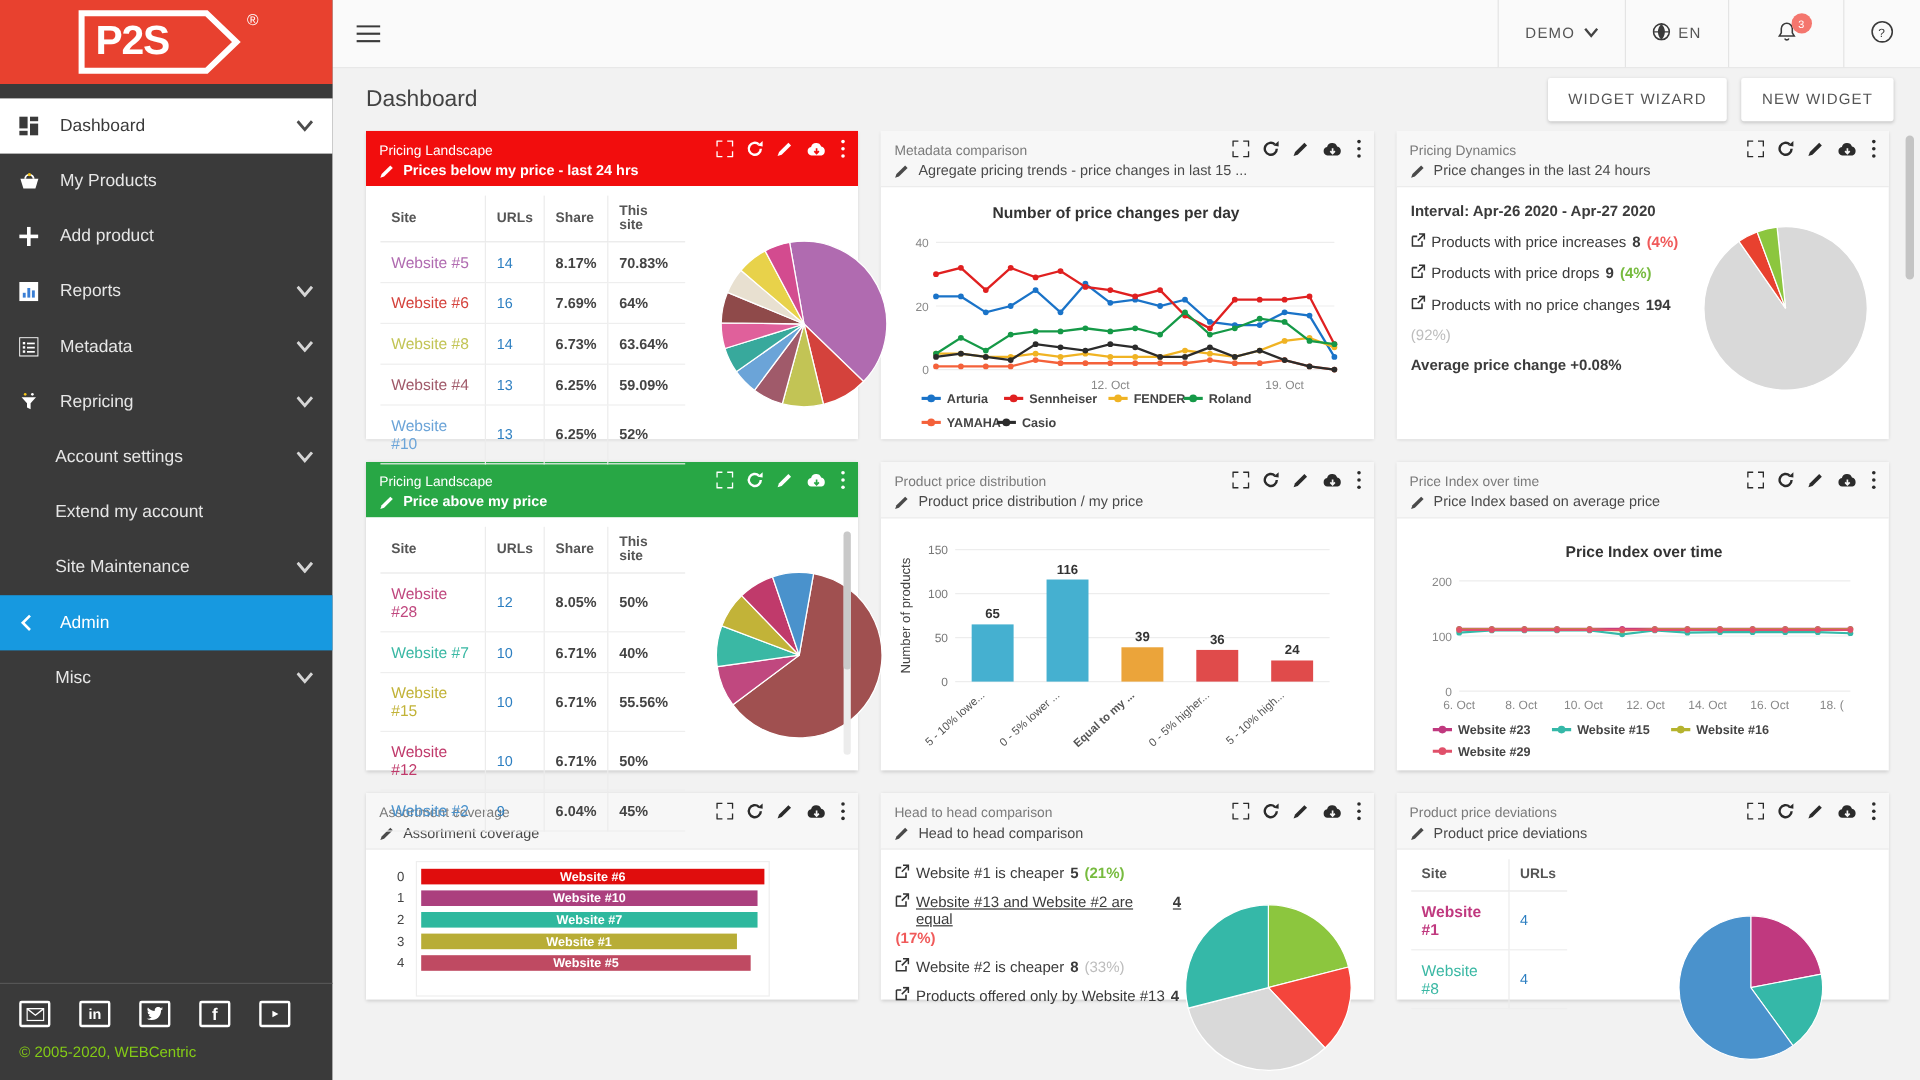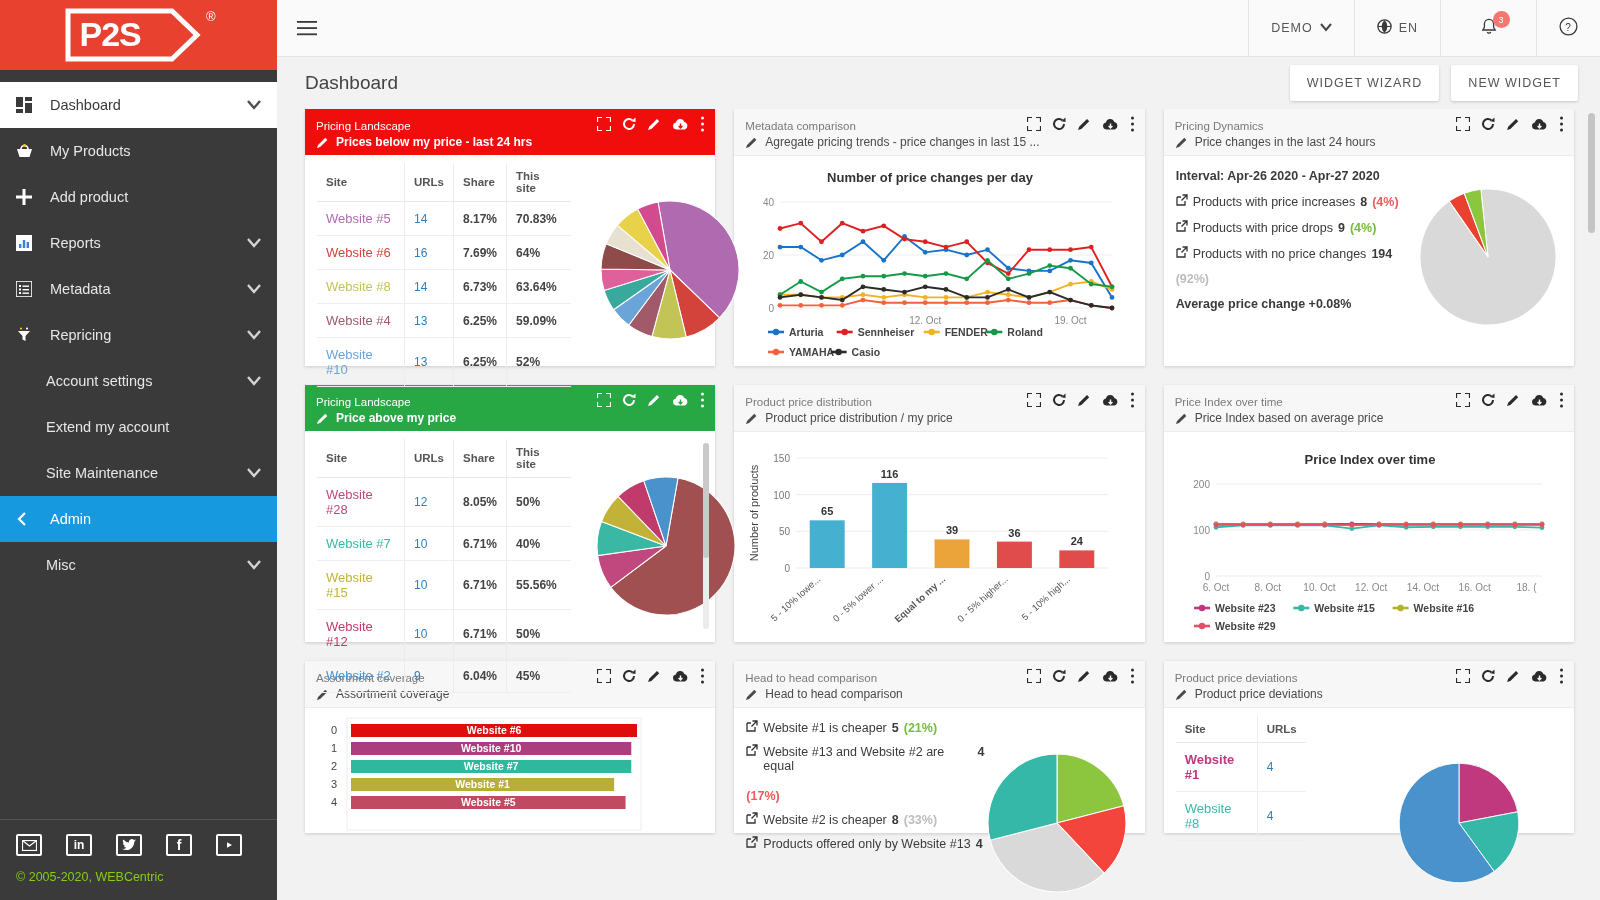--- a/index.html
+++ b/index.html
@@ -147,21 +147,21 @@
     background:#c9c9c9; border-radius:3px;
   }
 
   .chart-wrap { flex: 1; position: relative; }
   svg.chart { display: block; }
   .stat-line { font-size: 12.5px; color: #3b3b3b; margin-bottom: 11px; display:flex; align-items:baseline; gap:5px; }
   .stat-line .ext { color: #2b2b2b; }
   .stat-b { font-weight: bold; }
   .g-red { color: #f05a5a; font-weight: bold; }
   .g-green { color: #77bb3f; font-weight: bold; }
-  .g-grey { color: #bdbdbd; font-weight: bold; }
+  .g-grey { color: #bdbdbd; font-weight: normal; }
 
   .page-scroll {
     position: absolute; right: 4px; top: 0; bottom: 0; width: 9px; background: #f2f2f2;
   }
   .page-scroll .thumb {
     position: absolute; left: 1px; top: 4px; width: 7px; height: 120px;
     background: #c4c4c4; border-radius: 4px;
   }
   .edit-pen { display:inline-flex; }
 </style>
@@ -1214,21 +1214,21 @@
             <div style="width:238px;">
               <div class="stat-line" style="margin-bottom:9px;">
                 <span class="ext"><svg width="12" height="12" viewBox="0 0 12 12">
                       <path d="M1 3 h4 M1 3 v8 h8 v-4" stroke="#333" stroke-width="1.3" fill="none"></path>
                       <path d="M6.5 1 h4.5 v4.5 M11 1 L5.5 6.5" stroke="#333" stroke-width="1.3" fill="none"></path>
                     </svg></span>
                 <span>Website #1 is cheaper</span>
                 <span class="stat-b">5</span>
                 <span class="g-green">(21%)</span>
               </div>
-              <div class="stat-line" style="margin-bottom:16px;">
+              <div class="stat-line" style="margin-bottom:2px;text-decoration:underline;">
                 <span class="ext"><svg width="12" height="12" viewBox="0 0 12 12">
                       <path d="M1 3 h4 M1 3 v8 h8 v-4" stroke="#333" stroke-width="1.3" fill="none"></path>
                       <path d="M6.5 1 h4.5 v4.5 M11 1 L5.5 6.5" stroke="#333" stroke-width="1.3" fill="none"></path>
                     </svg></span>
                 <span>Website #13 and Website #2 are equal</span>
                 <span class="stat-b">4</span>
               </div>
               <div class="stat-line g-red" style="margin-bottom:9px;">(17%)</div>
               <div class="stat-line" style="margin-bottom:9px;">
                 <span class="ext"><svg width="12" height="12" viewBox="0 0 12 12">

